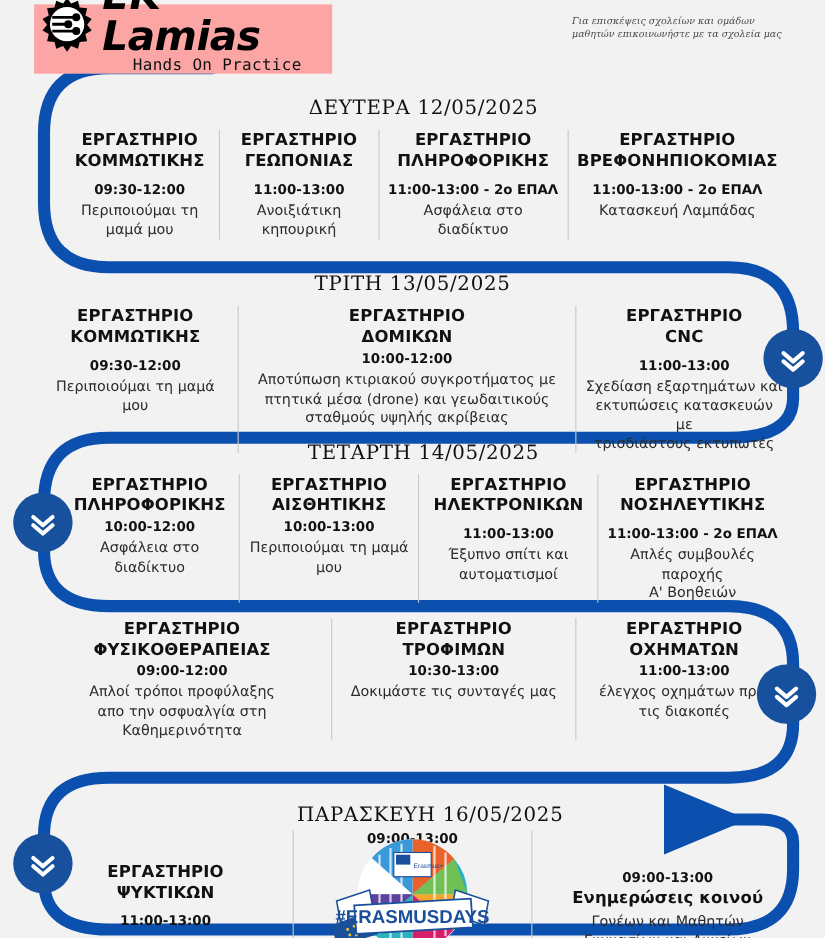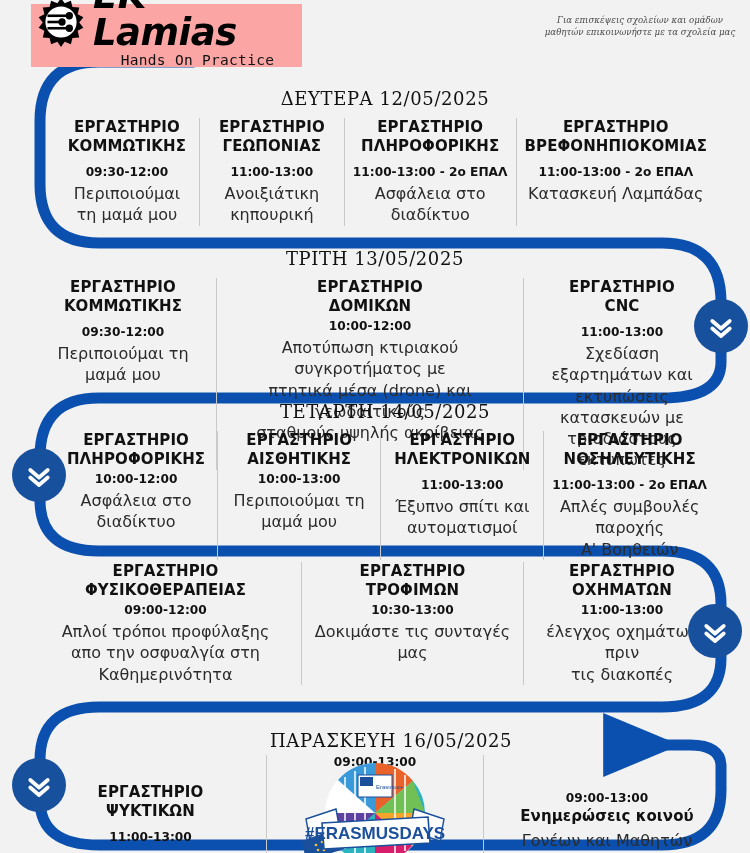--- a/index.html
+++ b/index.html
@@ -25,22 +25,22 @@
   .logo-title{
     font-family:"DejaVu Sans","Liberation Sans",sans-serif;
     font-weight:bold;font-style:italic;font-size:37px;letter-spacing:-.5px;color:#000;
   }
   .logo-tag{
     font-family:"DejaVu Sans Mono","Liberation Mono",monospace;
     font-size:14.5px;color:#111;margin-top:2px;align-self:center;letter-spacing:.3px;
   }
   .note{
     position:absolute;left:520px;top:14px;width:200px;
-    text-align:center;font-family:"DejaVu Serif","Liberation Serif",serif;
-    font-size:8.6px;line-height:1.45;color:#4a4a4a;font-style:italic;margin-left:20px;
+    font-family:"DejaVu Serif","Liberation Serif",serif;
+    font-size:8.6px;line-height:1.45;color:#4a4a4a;font-style:italic;
   }
 
   
   .day{position:absolute;}
   .day-date{
     text-align:center;font-family:"DejaVu Serif","Liberation Serif",serif;
     font-size:18px;color:#111;letter-spacing:.6px;white-space:nowrap;
   }
   .slots{display:flex;align-items:stretch;justify-content:center;margin-top:9px;}
   .slot{
@@ -48,21 +48,21 @@
     border-right:1px solid #c9c9c9;
     display:flex;flex-direction:column;align-items:center;
   }
   .slot:last-child{border-right:none;}
   .lab{
     font-size:15px;font-weight:bold;line-height:1.28;letter-spacing:.1px;color:#111;
     white-space:pre-line;
   }
   .time{font-size:12.2px;font-weight:bold;margin-top:9px;color:#111;white-space:nowrap;}
   .time.tight{margin-top:3px;}
-  .desc{font-size:16px;line-height:1.32;margin-top:4px;color:#2b2b2b;white-space:pre-line;}
+  .desc{font-size:13px;line-height:1.32;margin-top:4px;color:#2b2b2b;white-space:pre-line;}
 
   
   .chev{
     position:absolute;width:54px;height:54px;border-radius:50%;
     background:#17509c;display:flex;align-items:center;justify-content:center;
   }
   .chev svg{width:30px;height:30px;display:block;}
 
   
   .erasmus{position:absolute;width:150px;height:116px;}

